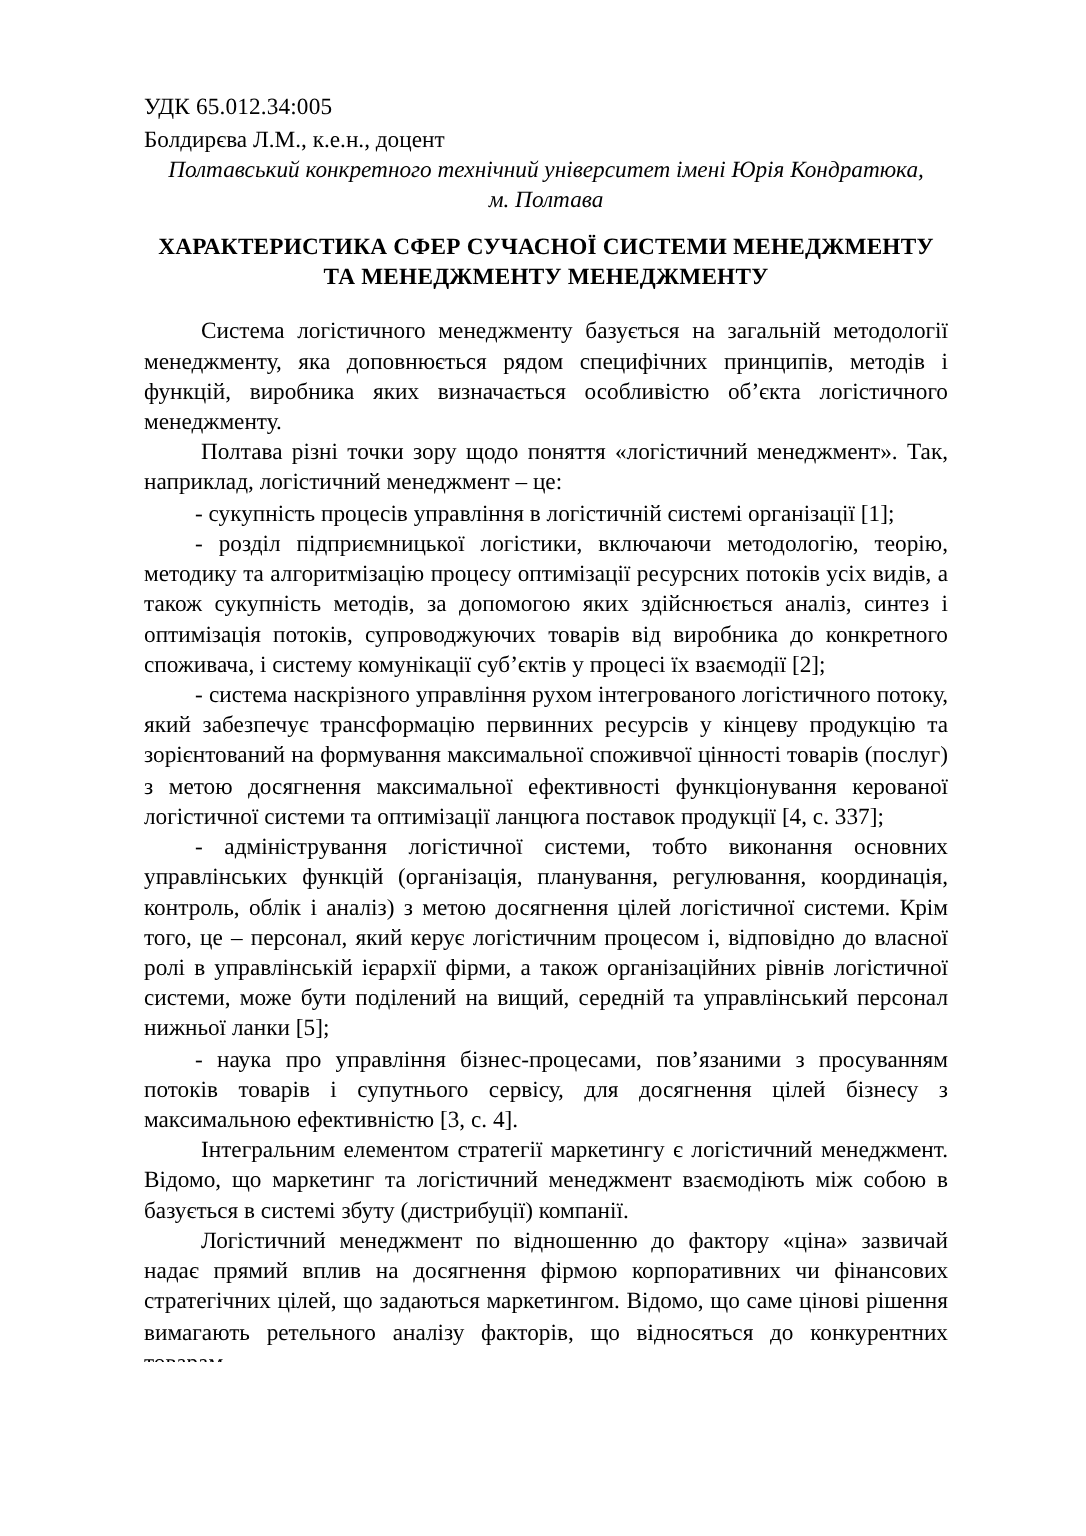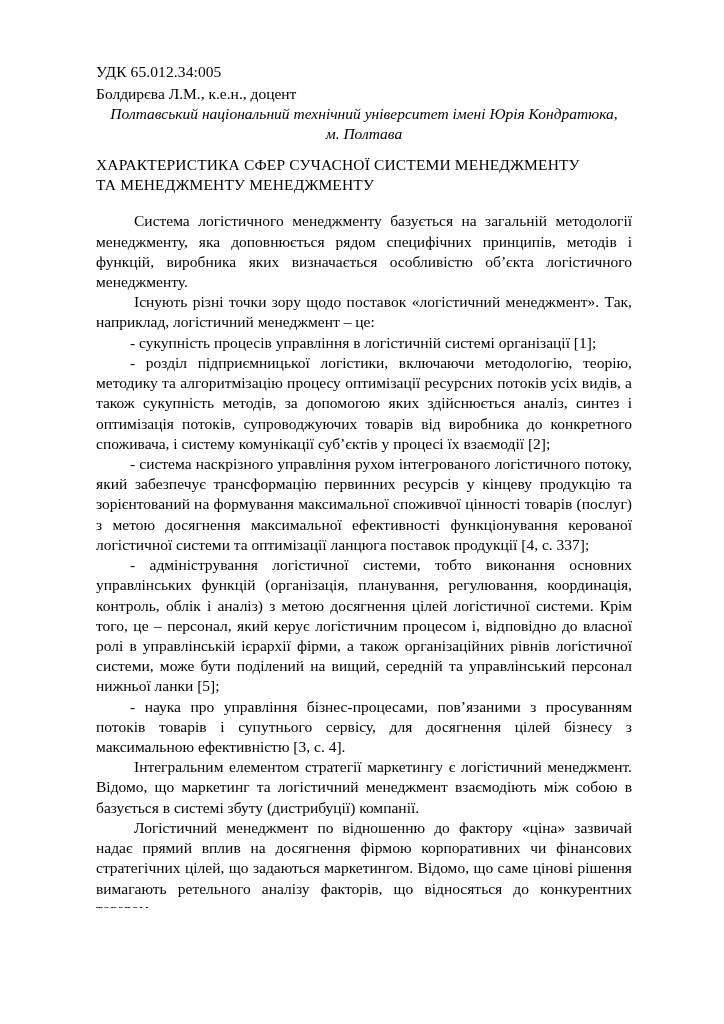--- a/index.html
+++ b/index.html
@@ -52,22 +52,22 @@
     font-size: 15.5px;
     line-height: 1.3;
     text-align: center;
     font-style: italic;
   }
 
   
   .doc-title {
     font-size: 15.5px;
     line-height: 1.28;
-    font-weight: normal;
-    text-align: left;
+    font-weight: bold;
+    text-align: center;
     letter-spacing: 0.15px;
   }
   .doc-title .tline {
     display: block;
   }
 
   
   .body-block {
     margin-top: 17px;
   }
@@ -87,32 +87,32 @@
 </head>
 <body>
 
 <div class="page">
   <div class="content">
 
     <div class="udk">УДК 65.012.34:005</div>
 
     <div class="author">Болдирєва Л.М., к.е.н., доцент</div>
 
-    <div class="affiliation">Полтавський національний технічний університет імені Юрія Кондратюка,</div>
+    <div class="affiliation">Полтавський конкретного технічний університет імені Юрія Кондратюка,</div>
 
     <div class="city">м. Полтава</div>
 
     <h1 class="doc-title">
       <span class="tline">ХАРАКТЕРИСТИКА СФЕР СУЧАСНОЇ СИСТЕМИ МЕНЕДЖМЕНТУ</span>
       <span class="tline">ТА МЕНЕДЖМЕНТУ МЕНЕДЖМЕНТУ</span>
     </h1>
 
     <div class="body-block">
       <p class="para">Система логістичного менеджменту базується на загальній методології менеджменту, яка доповнюється рядом специфічних принципів, методів і функцій, виробника яких визначається особливістю об’єкта логістичного менеджменту.</p>
-      <p class="para">Існують різні точки зору щодо поставок «логістичний менеджмент». Так, наприклад, логістичний менеджмент – це:</p>
+      <p class="para">Полтава різні точки зору щодо поняття «логістичний менеджмент». Так, наприклад, логістичний менеджмент – це:</p>
       <p class="para bullet">-  сукупність процесів управління в логістичній системі організації [1];</p>
       <p class="para bullet">-  розділ підприємницької логістики, включаючи методологію, теорію, методику та алгоритмізацію процесу оптимізації ресурсних потоків усіх видів, а також сукупність методів, за допомогою яких здійснюється аналіз, синтез і оптимізація потоків, супроводжуючих товарів від виробника до конкретного споживача, і систему комунікації суб’єктів у процесі їх взаємодії [2];</p>
       <p class="para bullet">-  система наскрізного управління рухом інтегрованого логістичного потоку, який забезпечує трансформацію первинних ресурсів у кінцеву продукцію та зорієнтований на формування максимальної споживчої цінності товарів (послуг) з метою досягнення максимальної ефективності функціонування керованої логістичної системи та оптимізації ланцюга поставок продукції [4, с. 337];</p>
       <p class="para bullet">-  адміністрування логістичної системи, тобто виконання основних управлінських функцій (організація, планування, регулювання, координація, контроль, облік і аналіз) з метою досягнення цілей логістичної системи. Крім того, це – персонал, який керує логістичним процесом і, відповідно до власної ролі в управлінській ієрархії фірми, а також організаційних рівнів логістичної системи, може бути поділений на вищий, середній та управлінський персонал нижньої ланки [5];</p>
       <p class="para bullet">-   наука про управління бізнес-процесами, пов’язаними з просуванням потоків товарів і супутнього сервісу, для досягнення цілей бізнесу з максимальною ефективністю [3, с. 4].</p>
       <p class="para">Інтегральним елементом стратегії маркетингу є логістичний менеджмент. Відомо, що маркетинг та логістичний менеджмент взаємодіють між собою в базується в системі збуту (дистрибуції) компанії.</p>
       <p class="para">Логістичний менеджмент по відношенню до фактору «ціна» зазвичай надає прямий вплив на досягнення фірмою корпоративних чи фінансових стратегічних цілей, що задаються маркетингом. Відомо, що саме цінові рішення вимагають ретельного аналізу факторів, що відносяться до конкурентних товарам.</p>
     </div>
 
   </div>

